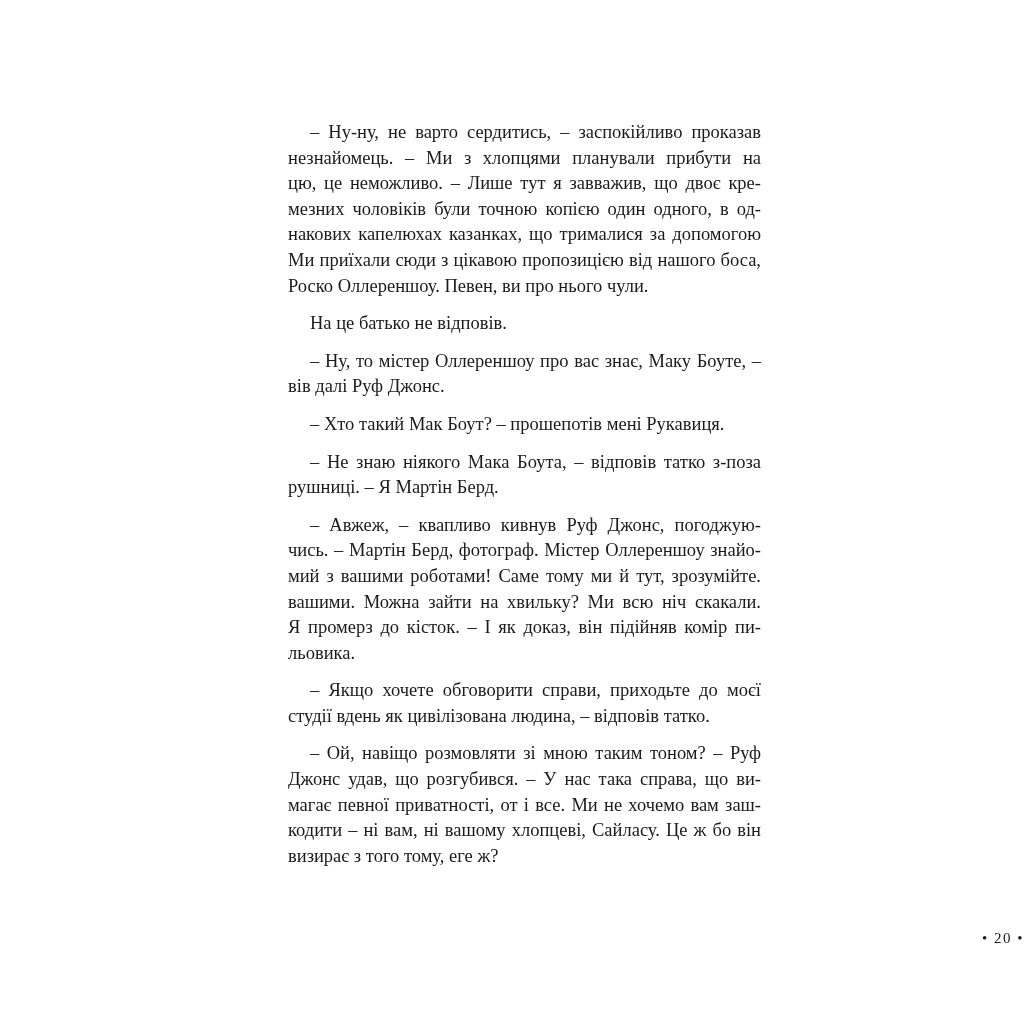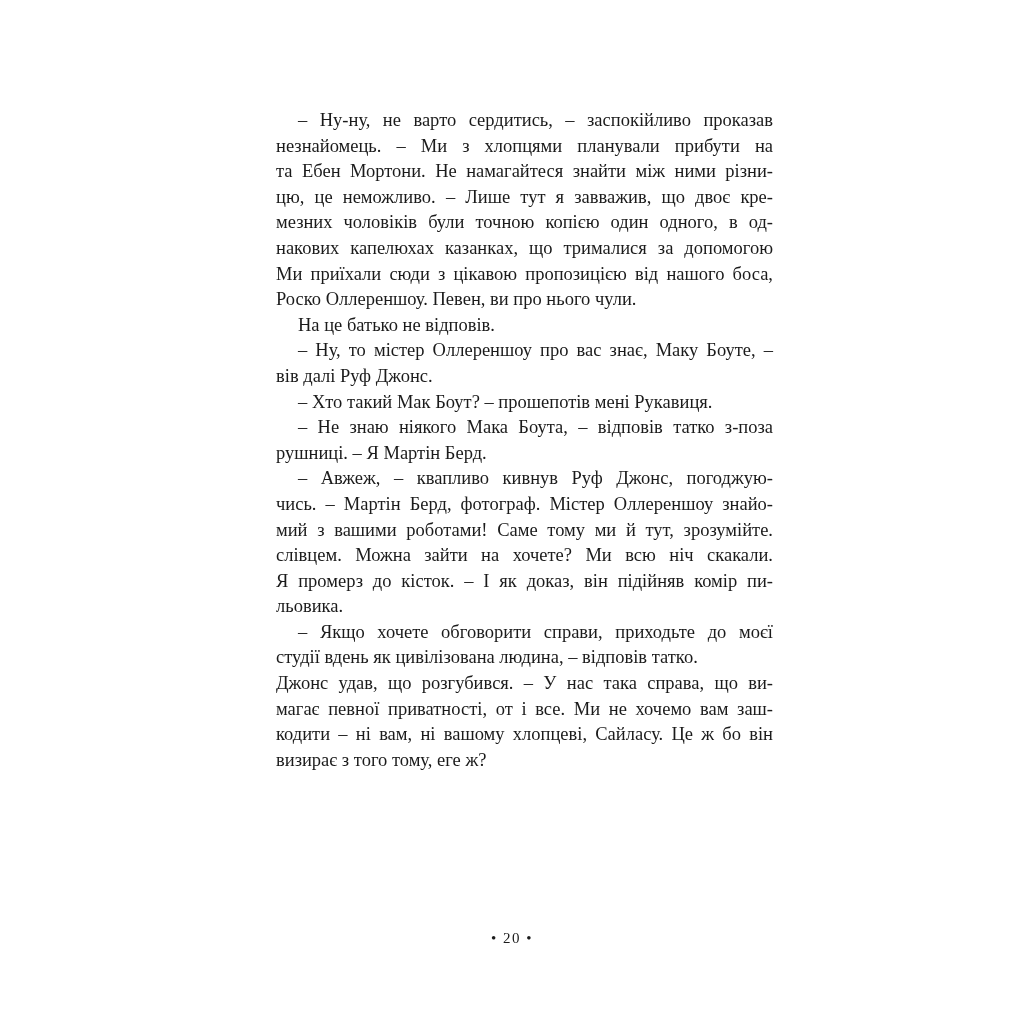--- a/index.html
+++ b/index.html
@@ -18,54 +18,53 @@
   }
   .text-block {
     position: absolute;
     left: 276px;
     top: 108px;
     width: 497px;
     font-size: 18.5px;
     line-height: 25.6px;
   }
   .paragraph {
-    margin: 0;
+    margin: 12px;
     padding: 0;
   }
   .line {
     text-align: justify;
     text-align-last: justify;
     white-space: normal;
   }
   .line.first {
     text-indent: 22px;
   }
   .line.last {
     text-align-last: left;
   }
   .footer {
     position: absolute;
     left: 0;
     right: 0;
     top: 930px;
-    text-align: center;
+    text-align: right;
     font-size: 15px;
     letter-spacing: 1.5px;
     color: #1b1b1b;
   }
 </style>
 </head>
 <body>
 
 <div class="page">
   <div class="text-block">
       <div class="paragraph">
         <div class="line first">– Ну-ну, не варто сердитись, – заспокійливо проказав</div>
         <div class="line">незнайомець. – Ми з хлопцями планували прибути на</div>
-        <div class="line">та Ебен Мортони. Не намагайтеся знайти між ними різни-</div>
         <div class="line">цю, це неможливо. – Лише тут я завважив, що двоє кре-</div>
         <div class="line">мезних чоловіків були точною копією один одного, в од-</div>
         <div class="line">накових капелюхах казанках, що трималися за допомогою</div>
         <div class="line">Ми приїхали сюди з цікавою пропозицією від нашого боса,</div>
         <div class="line last">Роско Оллереншоу. Певен, ви про нього чули.</div>
       </div>
       <div class="paragraph">
         <div class="line first last">На це батько не відповів.</div>
       </div>
       <div class="paragraph">
@@ -76,29 +75,30 @@
         <div class="line first last">– Хто такий Мак Боут? – прошепотів мені Рукавиця.</div>
       </div>
       <div class="paragraph">
         <div class="line first">– Не знаю ніякого Мака Боута, – відповів татко з-поза</div>
         <div class="line last">рушниці. – Я Мартін Берд.</div>
       </div>
       <div class="paragraph">
         <div class="line first">– Авжеж, – квапливо кивнув Руф Джонс, погоджую-</div>
         <div class="line">чись. – Мартін Берд, фотограф. Містер Оллереншоу знайо-</div>
         <div class="line">мий з вашими роботами! Саме тому ми й тут, зрозумійте.</div>
-        <div class="line">слівцем. Можна зайти на хочете? Ми всю ніч скакали.</div>
+        <div class="line">вашими. Можна зайти на хвильку? Ми всю ніч скакали.</div>
         <div class="line">Я промерз до кісток. – І як доказ, він підійняв комір пи-</div>
         <div class="line last">льовика.</div>
       </div>
       <div class="paragraph">
         <div class="line first">– Якщо хочете обговорити справи, приходьте до моєї</div>
         <div class="line last">студії вдень як цивілізована людина, – відповів татко.</div>
       </div>
       <div class="paragraph">
+        <div class="line first">– Ой, навіщо розмовляти зі мною таким тоном? – Руф</div>
         <div class="line">Джонс удав, що розгубився. – У нас така справа, що ви-</div>
         <div class="line">магає певної приватності, от і все. Ми не хочемо вам заш-</div>
         <div class="line">кодити – ні вам, ні вашому хлопцеві, Сайласу. Це ж бо він</div>
         <div class="line last">визирає з того тому, еге ж?</div>
       </div>
     </div>
   <div class="footer">• 20 •</div>
 </div>
 
 </body></html>

